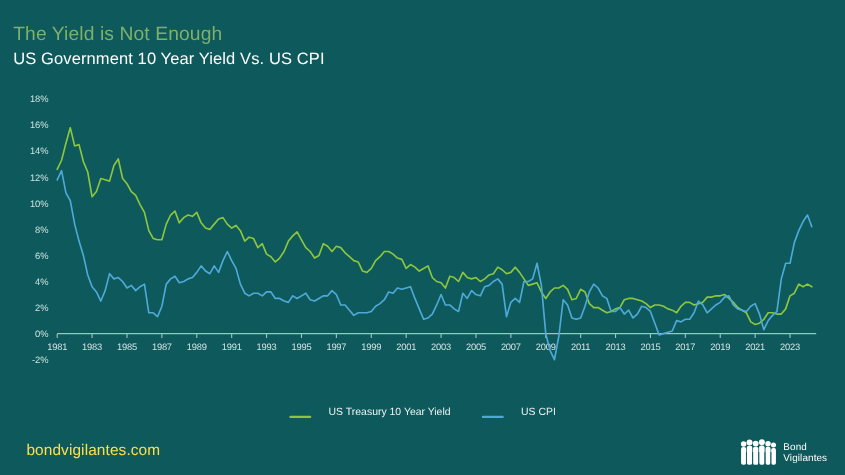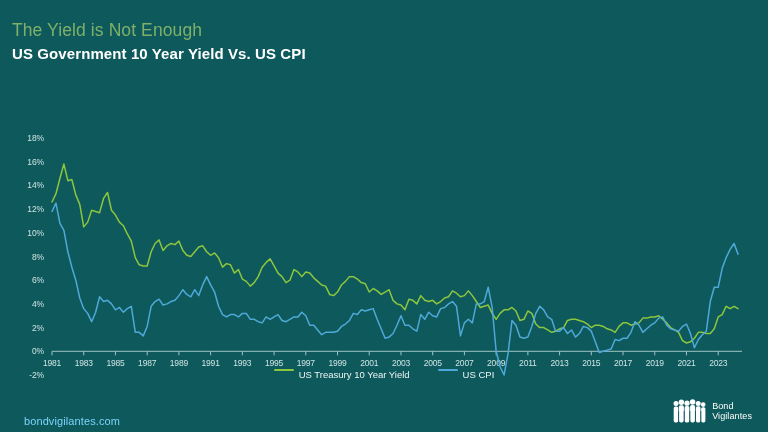--- a/index.html
+++ b/index.html
@@ -33,34 +33,33 @@
     line-height: 21px;
     color: #7fb06a;
     font-weight: 400;
     letter-spacing: 0.1px;
     white-space: nowrap;
   }
   #sub-title {
     font-size: 15px;
     line-height: 20px;
     color: #ffffff;
-    font-weight: 700;
+    font-weight: 400;
     margin-top: 3px;
     letter-spacing: 0.1px;
     white-space: nowrap;
   }
 
   
   #chart-region {
     position: absolute;
     left: 0;
     top: 78px;
     width: 768px;
     height: 285px;
-    margin-top: 48px;
   }
   #chart-svg {
     display: block;
   }
   .ytick-label {
     font-size: 8.5px;
     fill: #cfe4e4;
     font-family: "Liberation Sans", sans-serif;
     text-anchor: end;
     letter-spacing: -0.1px;
@@ -94,22 +93,22 @@
     left: 0;
     top: 369px;
     width: 768px;
     display: flex;
     justify-content: center;
     align-items: center;
     gap: 28px;
   }
   .legend-entry {
     display: flex;
-    align-items: flex-start;
-    gap: 5px;
+    align-items: flex-end;
+    gap: 16px;
   }
   .legend-swatch {
     display: block;
     width: 20px;
     height: 2px;
     border-radius: 1px;
   }
   .legend-text {
     font-size: 9.5px;
     color: #eef5f5;
@@ -120,23 +119,23 @@
   #footer {
     position: absolute;
     left: 0;
     bottom: 0;
     width: 768px;
     height: 40px;
   }
   #footer-url {
     position: absolute;
     left: 24px;
-    top: 23px;
-    font-size: 11px;
-    color: #7dd3fc;
+    top: 9px;
+    font-size: 14px;
+    color: #fde047;
     letter-spacing: 0.1px;
   }
   #brand-logo {
     position: absolute;
     right: 16px;
     top: 6px;
     display: flex;
     align-items: center;
     gap: 6px;
   }

